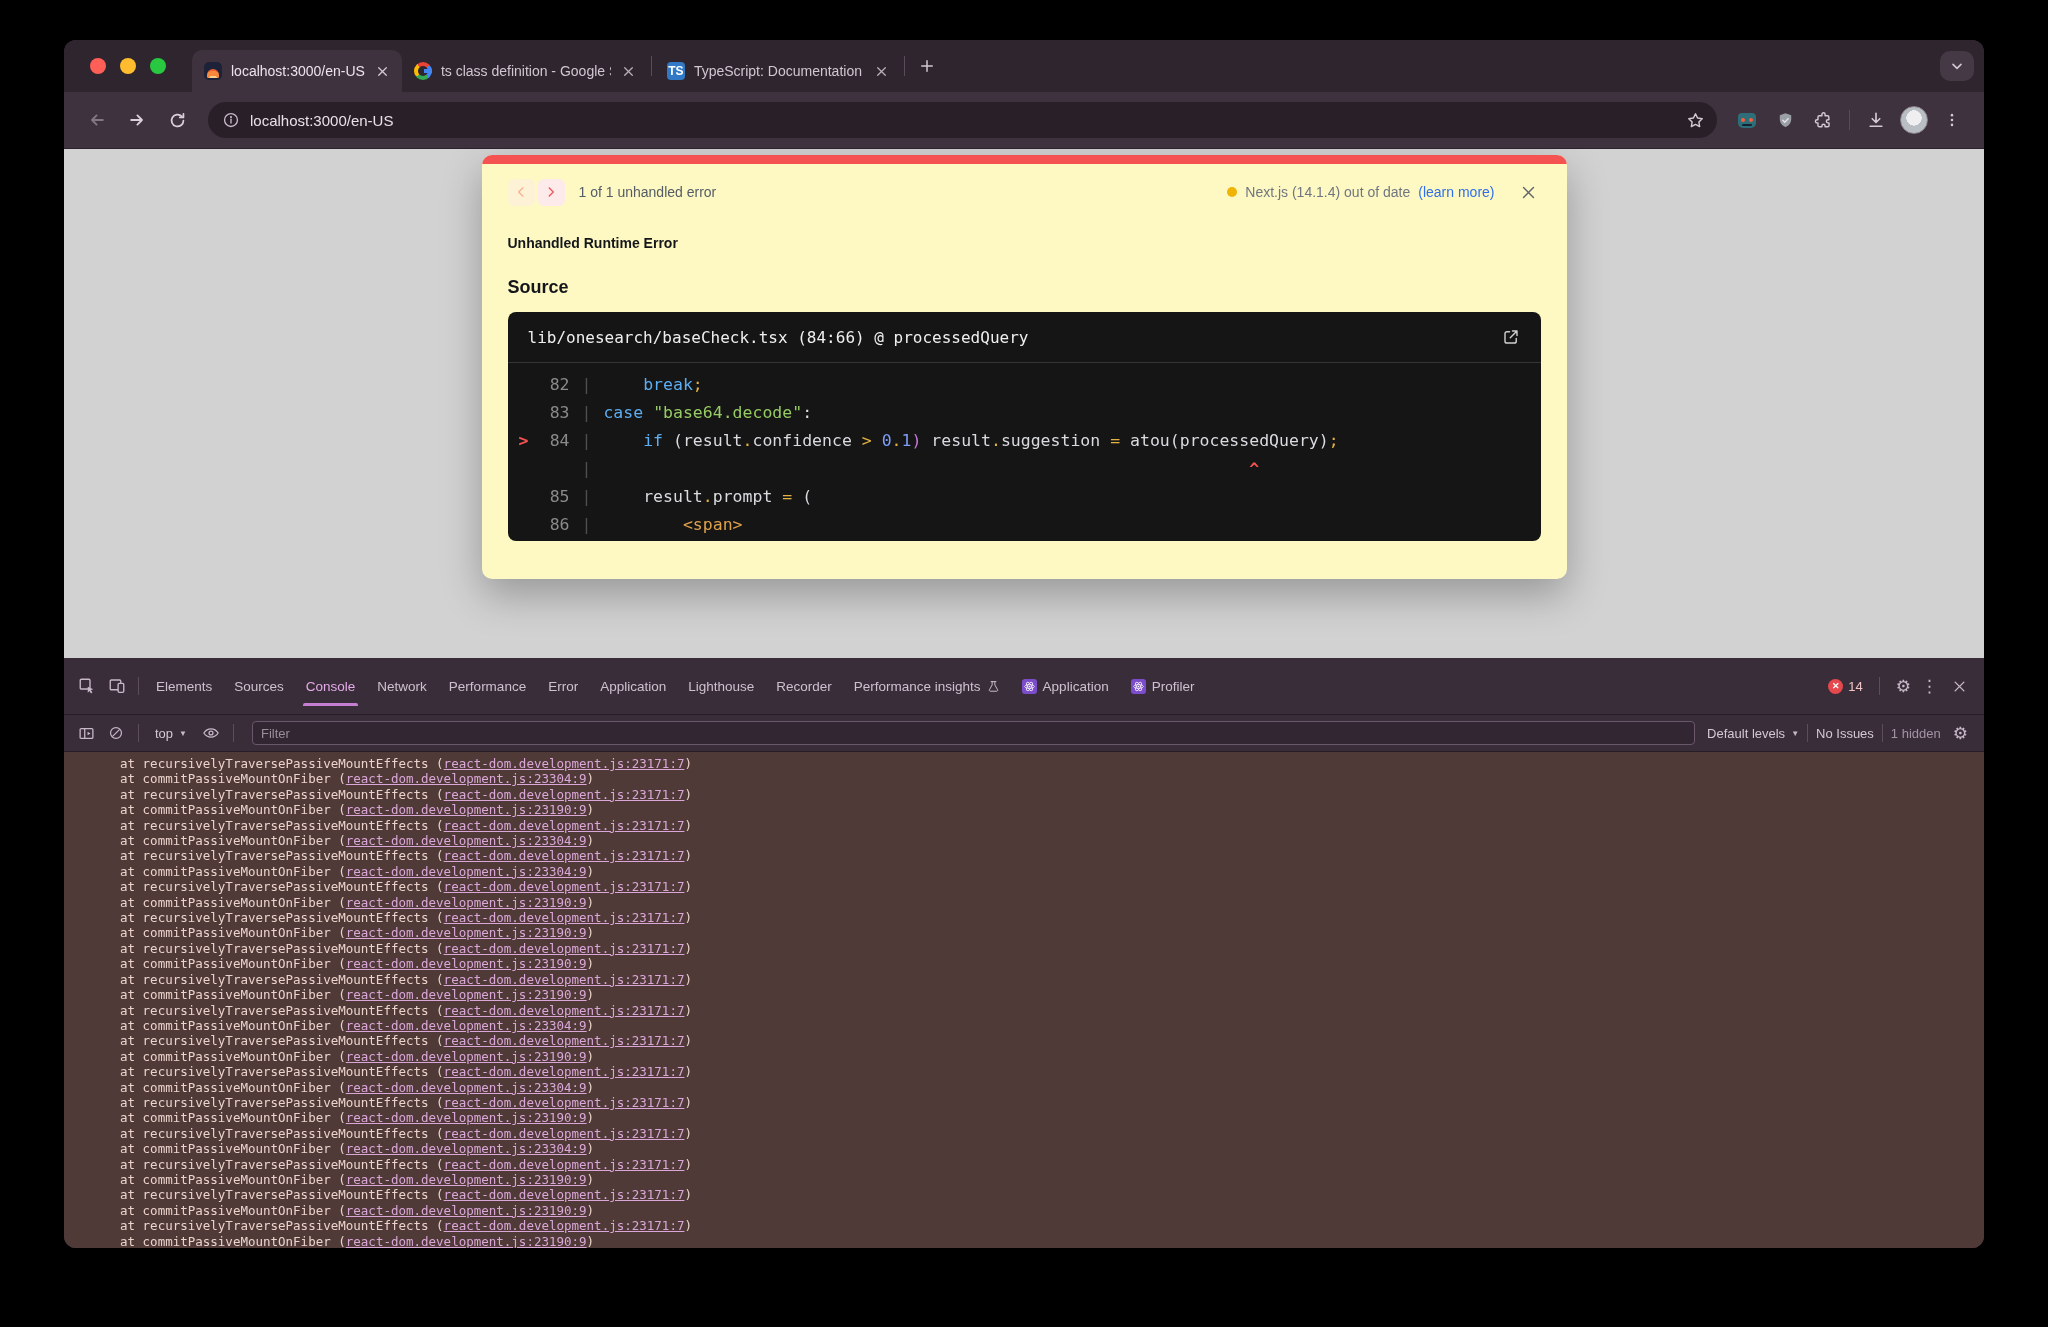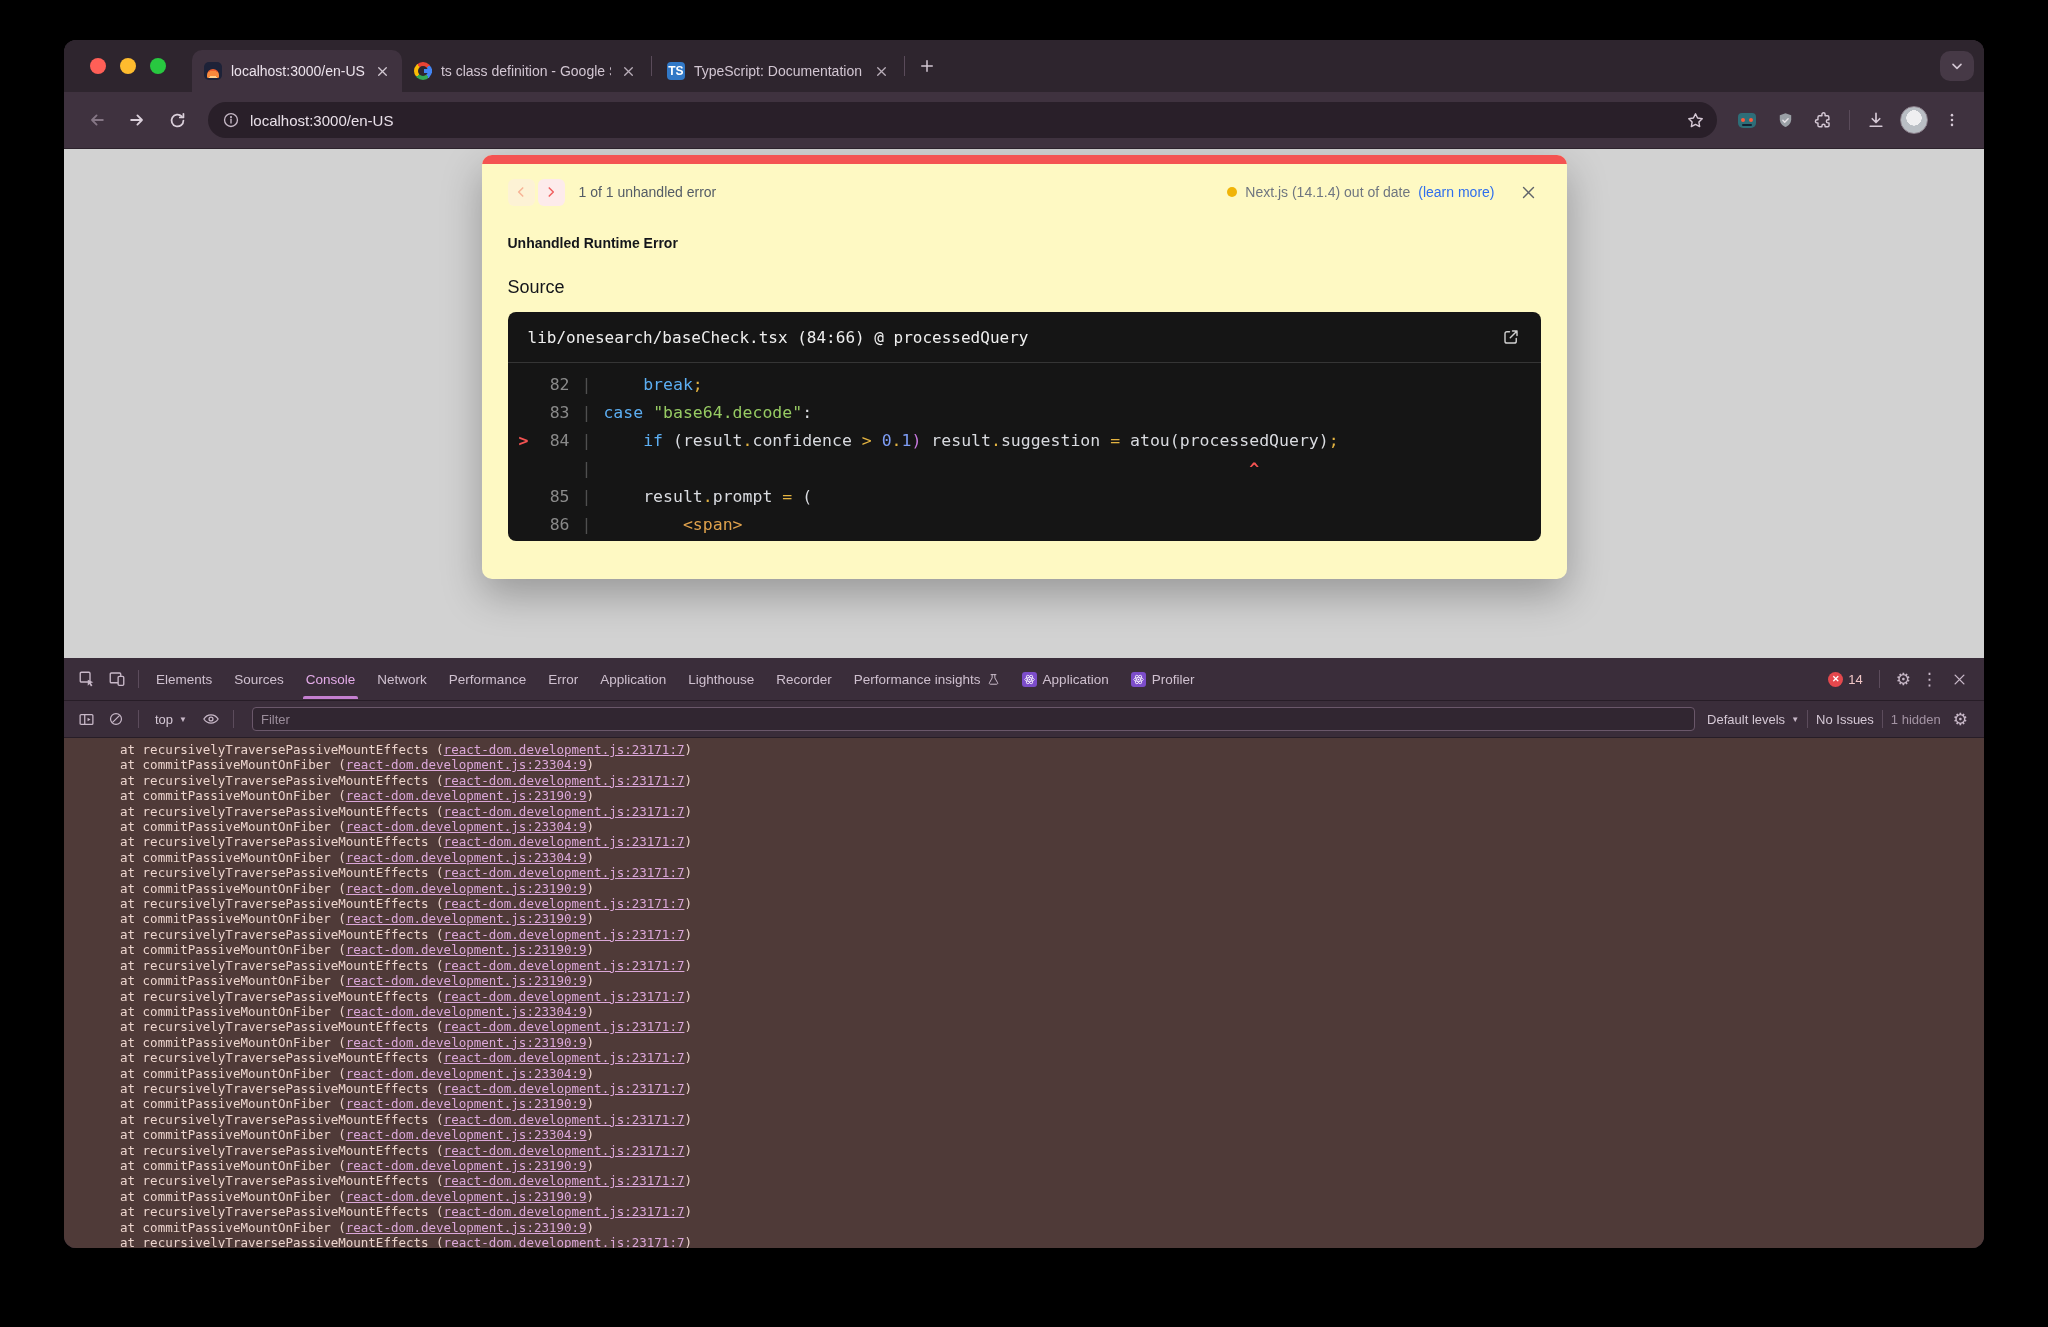--- a/index.html
+++ b/index.html
@@ -65,37 +65,37 @@
   .dlg-nav{display:flex;gap:3px;}
   .dlg-nav-btn{width:27px;height:27px;border-radius:6px;background:#fdebeb;color:#f06060;flex:none;}
   .dlg-nav-btn.disabled{opacity:.45;}
   .dlg-counter{font-size:14px;color:#545c66;margin-left:14px;}
   .dlg-right{margin-left:auto;display:flex;align-items:center;gap:8px;font-size:14px;color:#6f7680;}
   .dot{width:10px;height:10px;border-radius:50%;background:#f0b408;flex:none;}
   .dlg-link{color:#2f6fed;cursor:pointer;}
   .dlg-close{color:#60646b;margin-left:14px;width:24px;height:24px;}
   .dlg-title{font-size:14px;font-weight:bold;color:#14161b;margin-top:15px;}
   .dlg-msg{font-family:"DejaVu Sans Mono",monospace;font-size:16px;font-weight:bold;color:#e5484d;margin-top:10px;}
-  .dlg-source{font-size:18px;font-weight:normal;color:#14161b;margin-top:26px;}
+  .dlg-source{font-size:18px;font-weight:bold;color:#14161b;margin-top:26px;}
   .codepanel{margin-top:14px;background:#151515;border-radius:8px;overflow:hidden;flex:none;}
   .codehead{display:flex;align-items:center;padding:15px 20px;border-bottom:1px solid #353535;
             color:#efefef;font-family:"DejaVu Sans Mono",monospace;font-size:16px;}
   .codehead-ext{margin-left:auto;color:#cfcfcf;width:20px;height:20px;}
   .codebody{padding:8px 0 2px;font-family:"DejaVu Sans Mono",monospace;font-size:16.5px;line-height:28px;}
   .codeline{display:flex;}
   .codeline span{white-space:pre;}
   .c-marker{width:32px;text-align:center;color:#f45352;font-weight:bold;flex:none;}
   .c-num{width:30px;text-align:right;color:#8a8a8a;flex:none;}
   .c-pipe{color:#4f4f4f;padding:0 12px 0 12px;flex:none;}
   .tk-kw{color:#5caef2;} .tk-str{color:#97cb63;} .tk-op{color:#e3b341;} .tk-num{color:#7e9df5;}
   .tk-pp{color:#c678dd;} .tk-pl{color:#d9dbe0;} .tk-tag{color:#dfa14c;} .tk-caret{color:#f45352;font-weight:bold;}
 
   
   .devtools{height:590px;flex:none;display:flex;flex-direction:column;background:#3a2d3a;}
-  .dt-tabbar{height:40px;display:flex;align-items:center;padding:1px 8px;border-bottom:1px solid #271d27;
+  .dt-tabbar{height:40px;display:flex;align-items:center;padding:8px 8px;border-bottom:1px solid #271d27;
              color:#cfc0cf;flex:none;}
   .dt-iconbtn{width:30px;height:28px;color:#c8b8c8;flex:none;}
   .dt-sep{width:1px;height:18px;background:#5c4c5c;margin:0 6px;flex:none;}
   .dt-tabs{display:flex;align-items:stretch;height:100%;min-width:0;}
   .dt-tab{display:flex;align-items:center;padding:0 11px;font-size:13.5px;gap:6px;position:relative;white-space:nowrap;}
   .dt-tab.active{color:#e3abe8;}
   .dt-tab.active::after{content:"";position:absolute;left:8px;right:8px;bottom:0;height:3px;background:#c47fd0;border-radius:2px 2px 0 0;}
   .react-badge{width:15px;height:15px;border-radius:3px;background:#7c4dca;flex:none;}
   .dt-right{margin-left:auto;display:flex;align-items:center;gap:10px;padding-right:6px;flex:none;}
   .err-pill{display:flex;align-items:center;gap:5px;}

